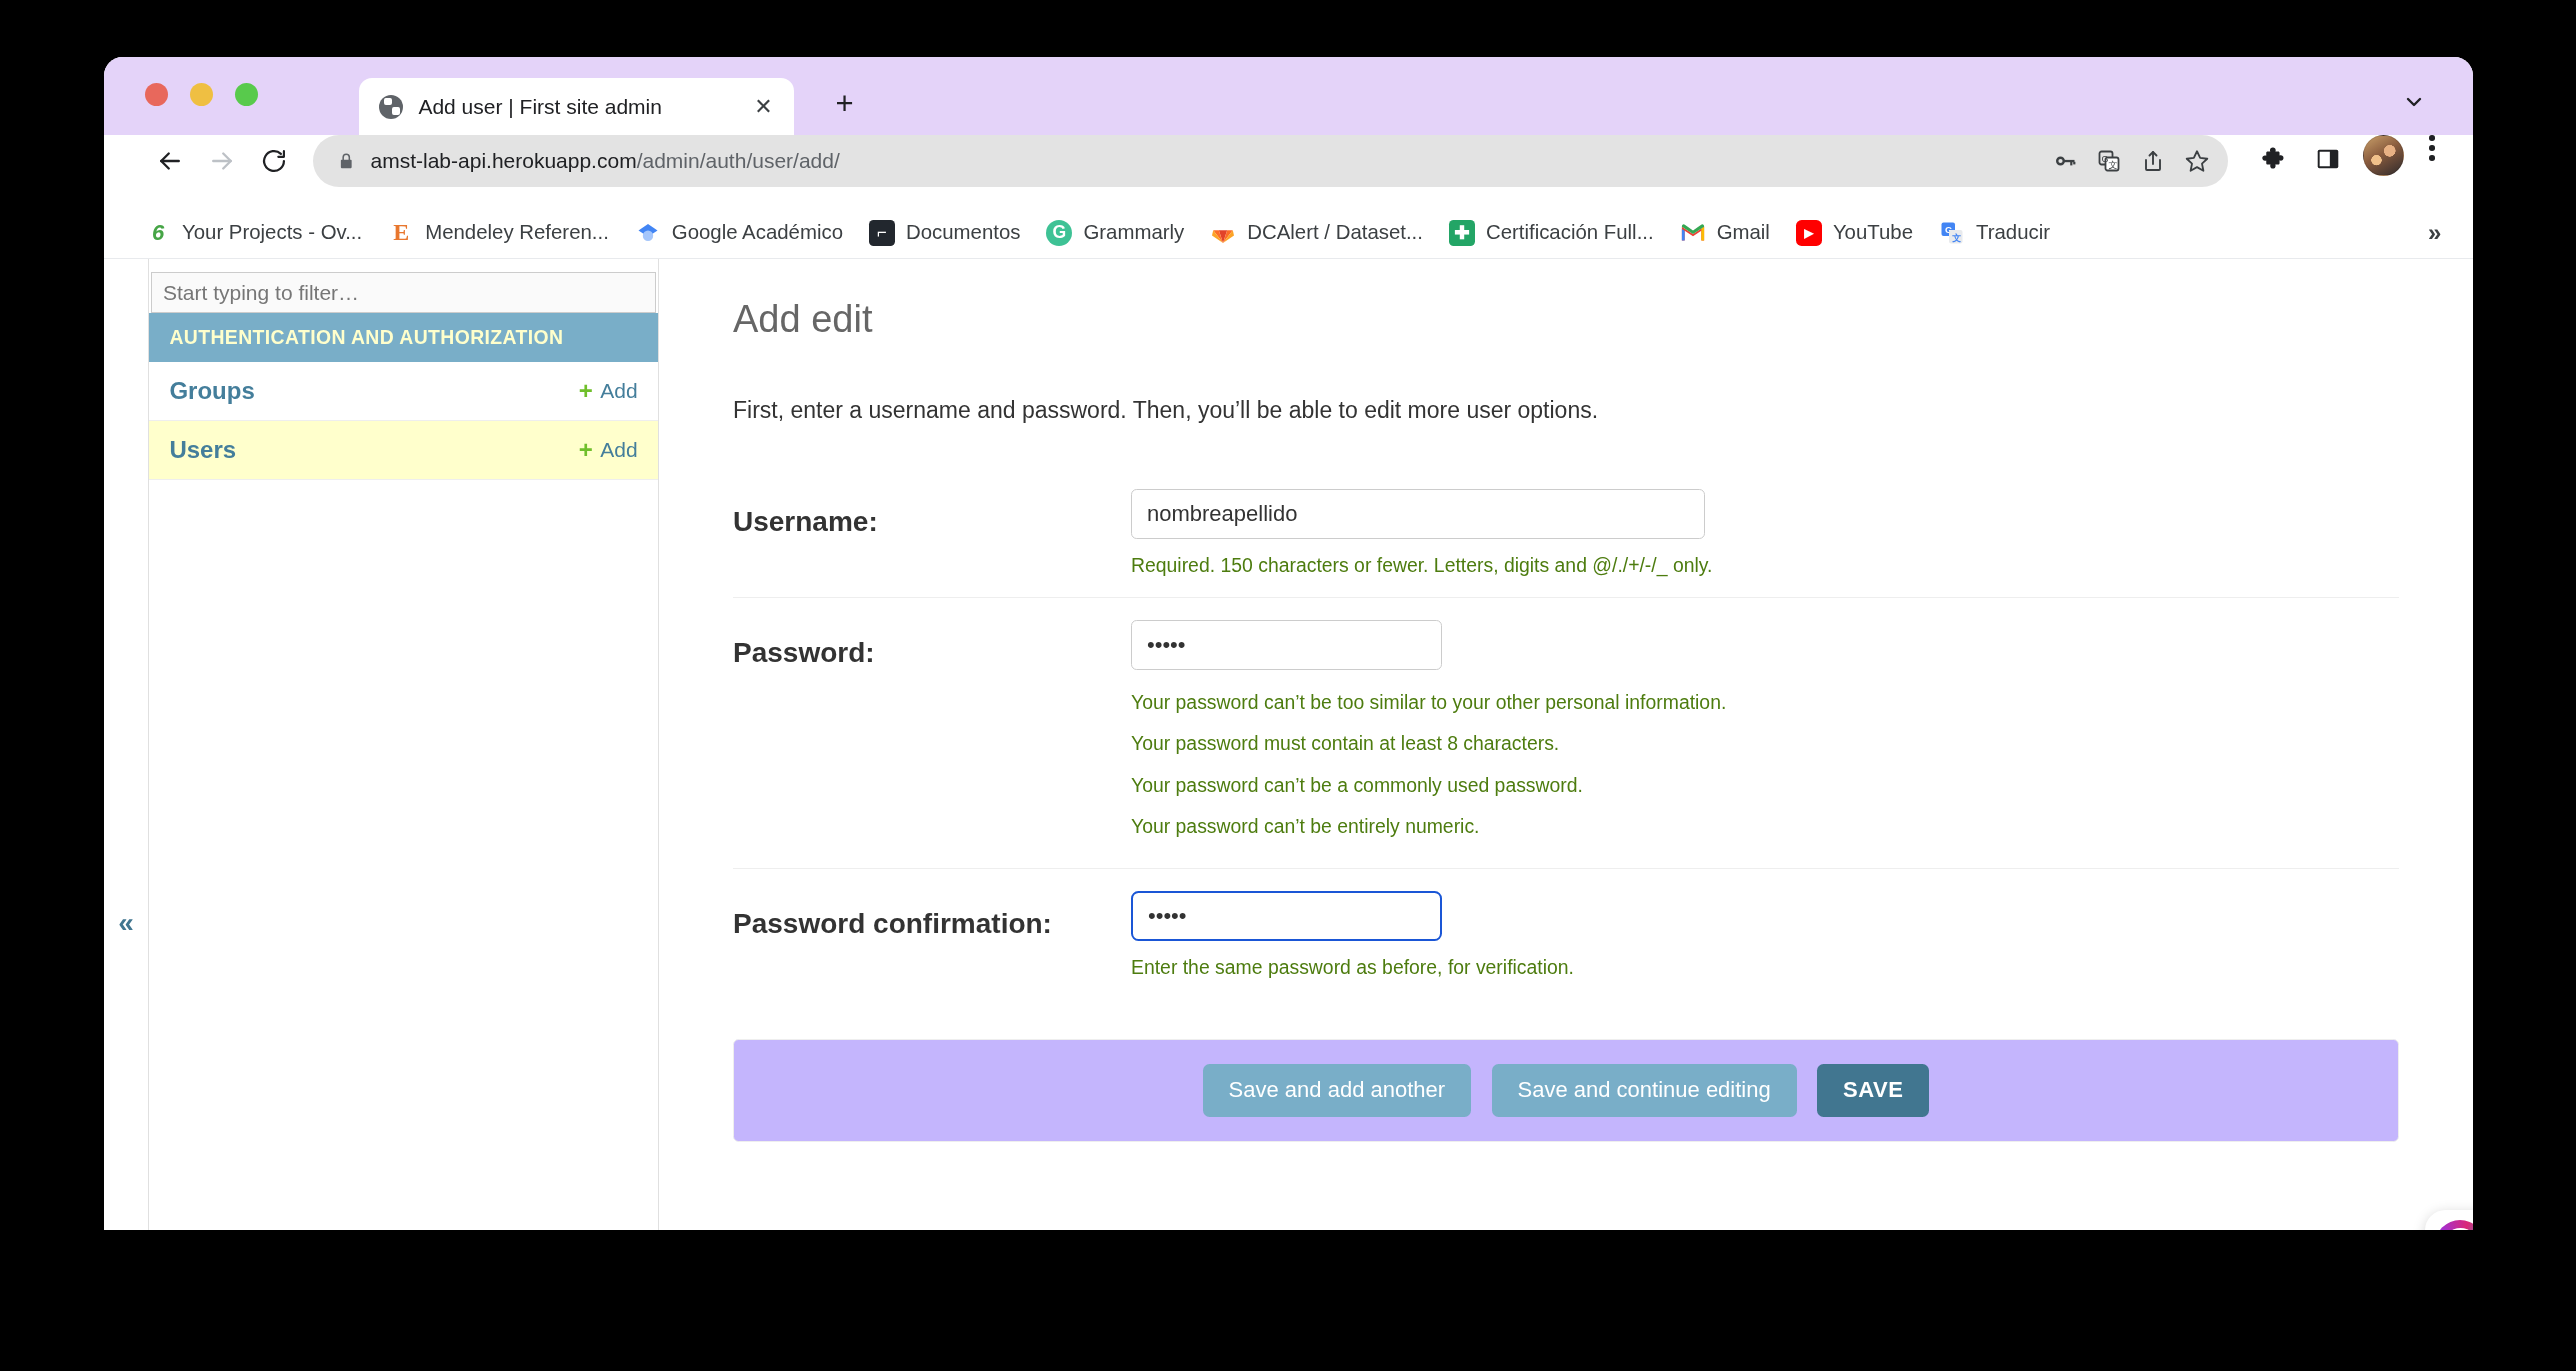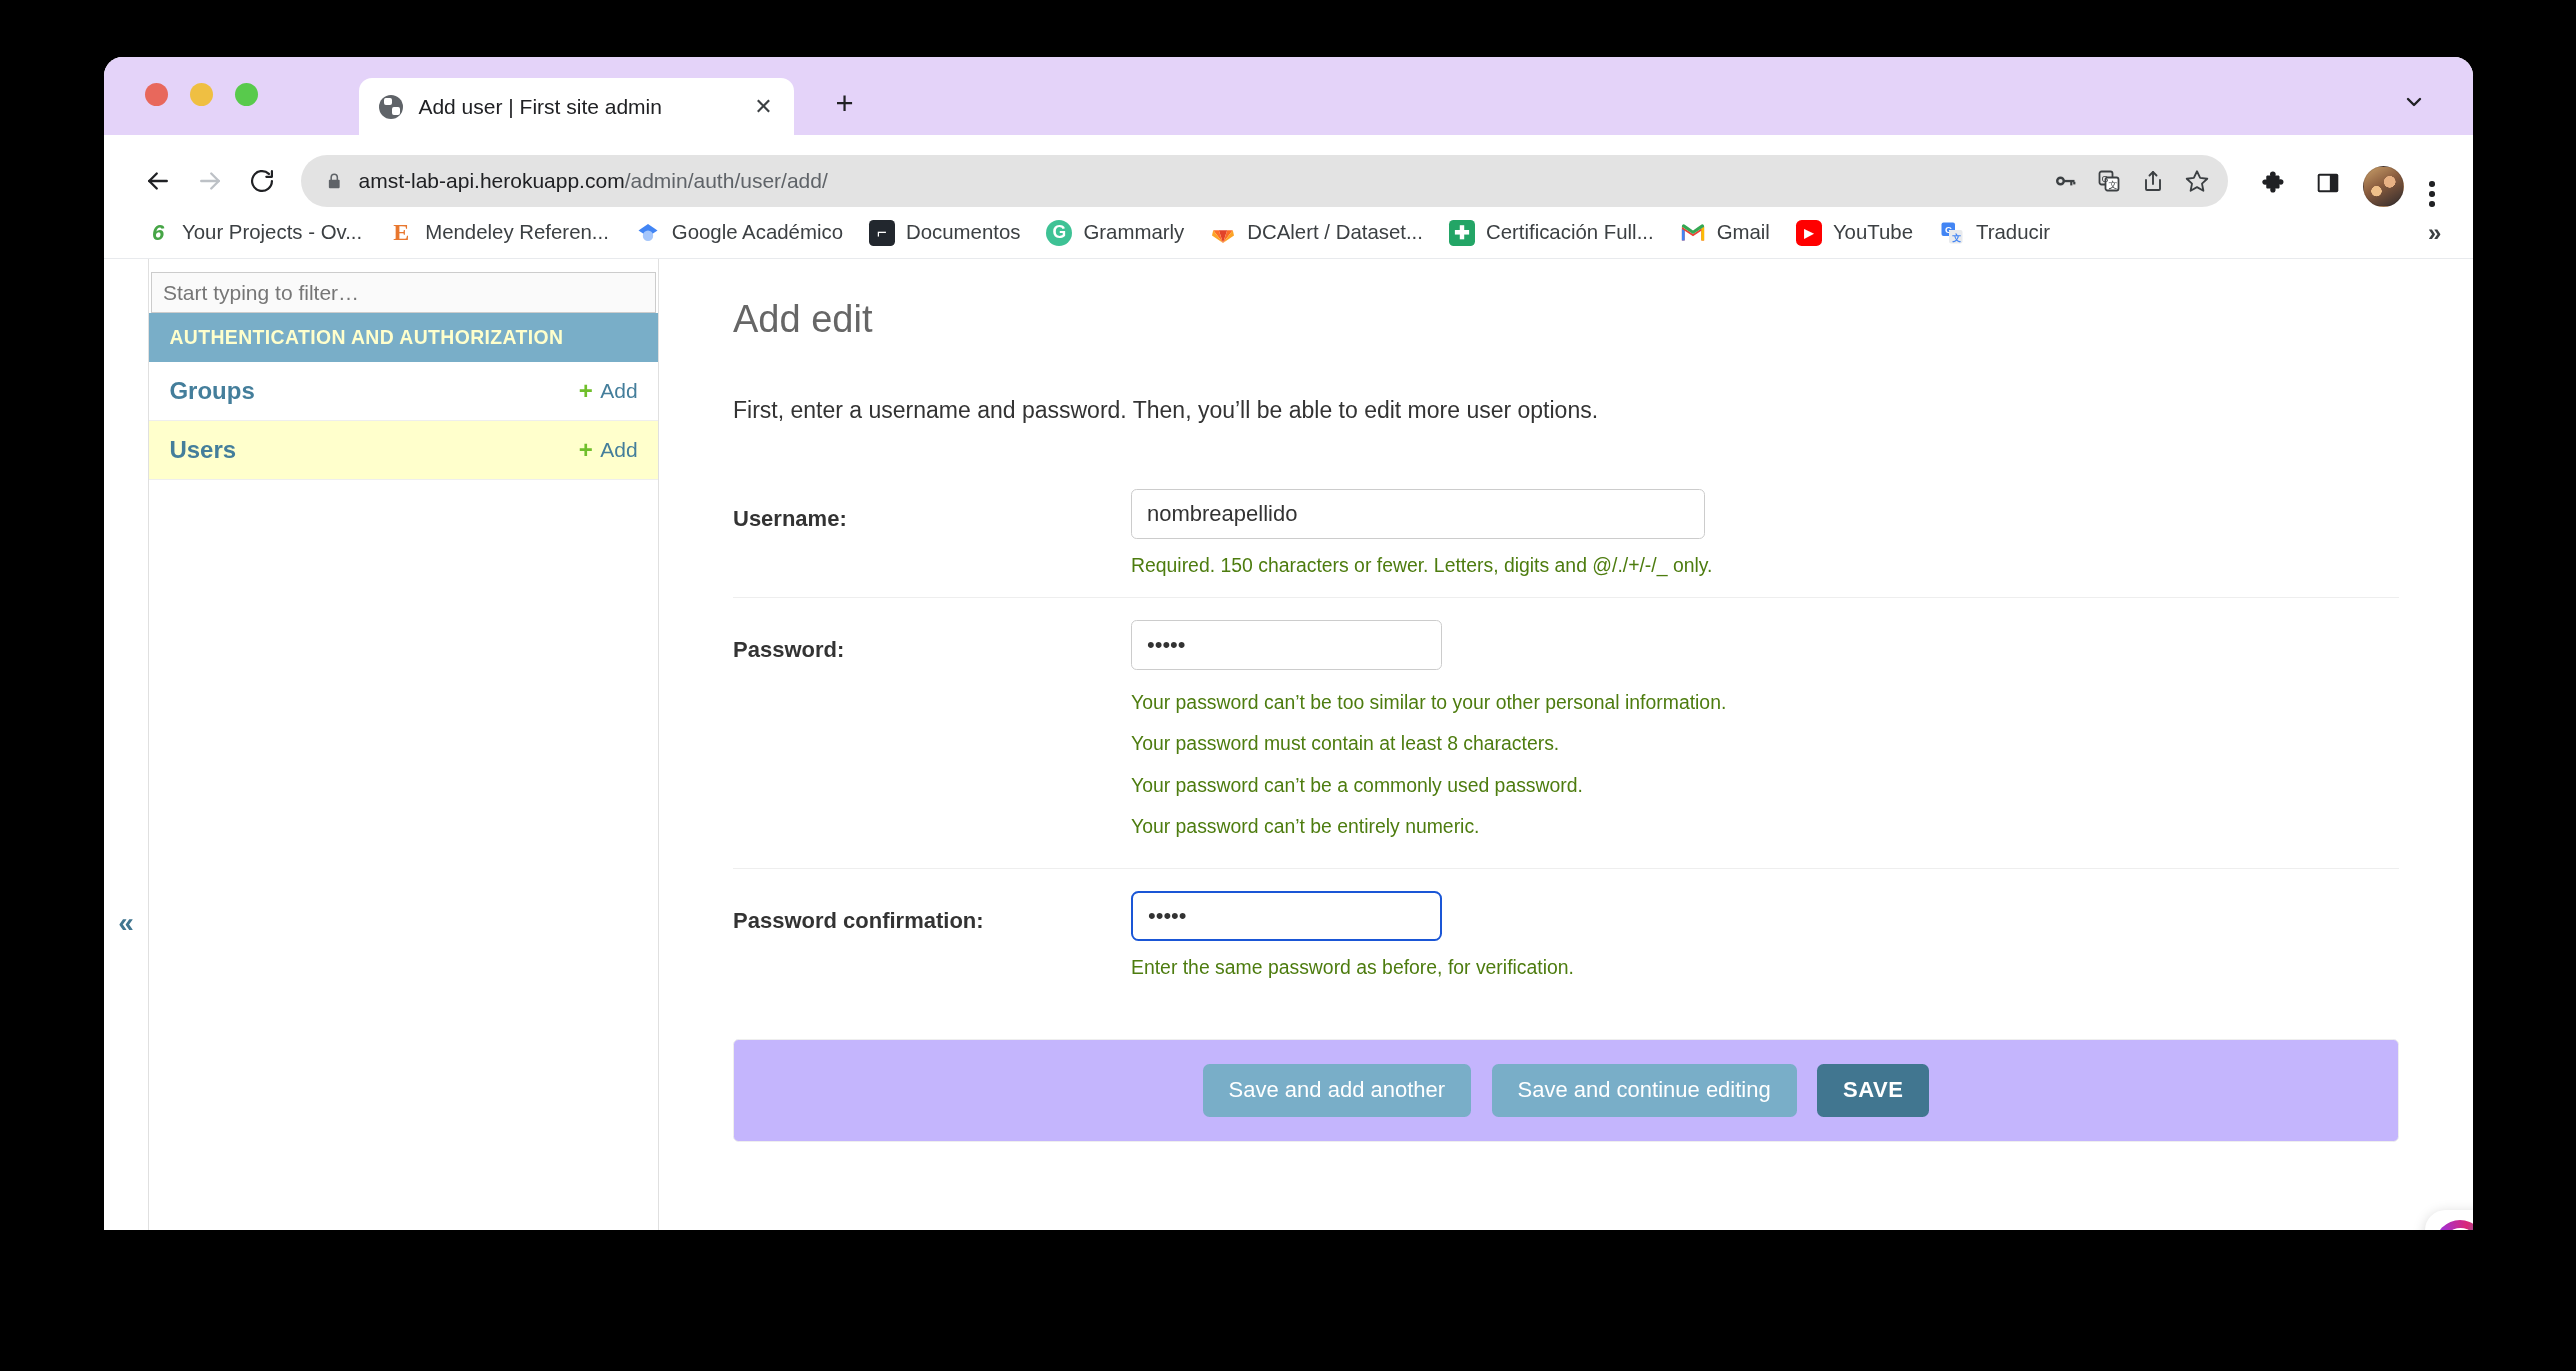--- a/index.html
+++ b/index.html
@@ -90,22 +90,23 @@
     right: 41px; bottom: 15px;
     width: 37px; height: 37px;
     display: flex; align-items: center; justify-content: center;
     color: #202124;
   }
 
   
   #toolbar {
     height: 72px;
     background: #ffffff;
-    display: flex; align-items: flex-end;
+    display: flex; align-items: flex-start;
     padding: 0 20.4px 0 28px;
+    margin-left: 12px;
   }
   .nav-btn {
     width: 52px; height: 52px;
     display: flex; align-items: center; justify-content: center;
     color: #202124;
   }
   #forward-button { color: #bdc1c6; }
   #omnibox {
     flex: 1;
     height: 52px;
@@ -266,21 +267,21 @@
     margin-bottom: 43px;
   }
   .form-row {
     display: flex;
     padding: 22px 0 20.4px 0;
     border-top: 0.9px solid #eeeeee;
   }
   .form-row:first-of-type { border-top: none; }
   .field-label {
     width: 398px; flex: 0 0 398px;
-    font-size: 22px; color: #333333; font-weight: bold;
+    font-size: 28px; color: #333333; font-weight: bold;
     padding-top: 16.7px;
     text-align: left;
   }
   .field-col { flex: 1; }
   .text-input {
     display: block;
     height: 50px;
     border: 0.9px solid #cccccc;
     border-radius: 5.6px;
     background: #ffffff;

